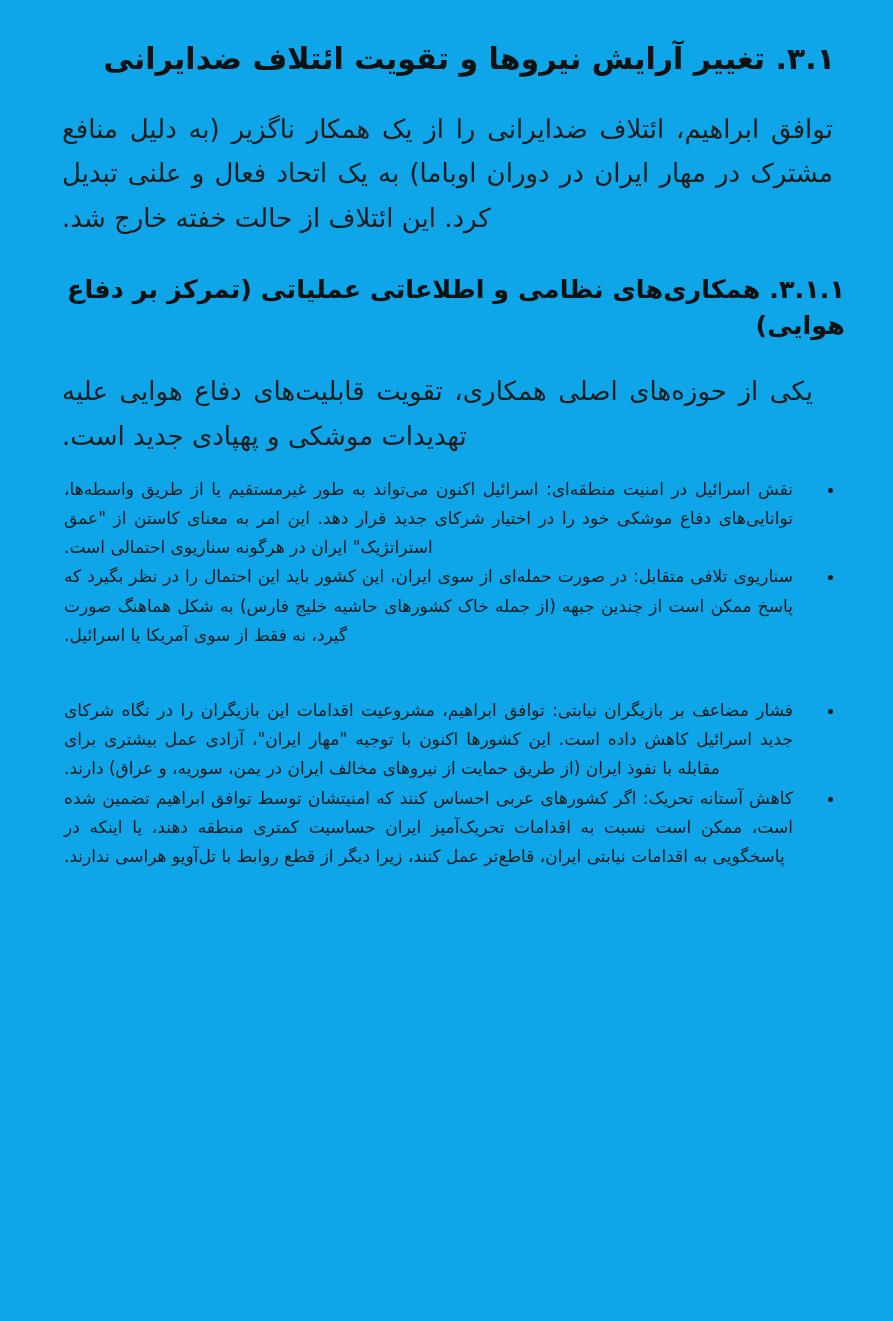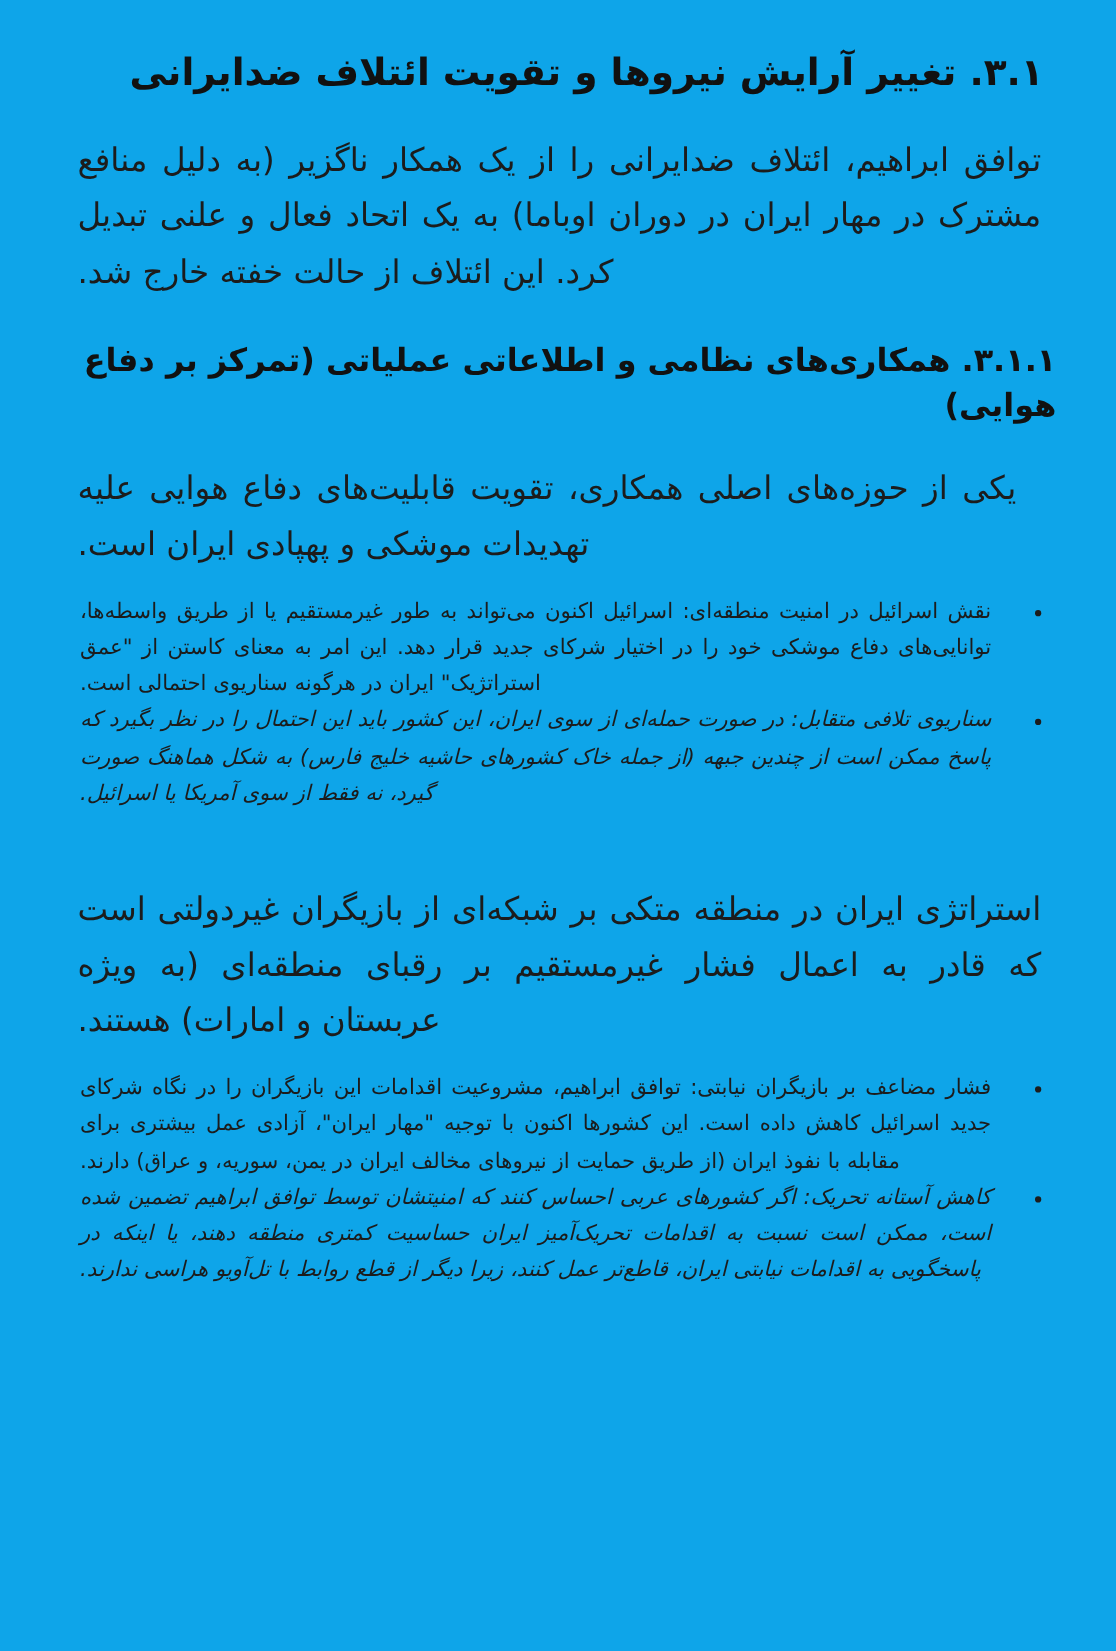--- a/index.html
+++ b/index.html
@@ -86,21 +86,20 @@
     font-weight: 400;
     color: #1c1c1c;
     text-align: justify;
     text-align-last: left;
     margin: 0 20px 0 6px;
     padding-right: 42px;
   }
 
   ul.bullets li.bullet-item + li.bullet-item {
     margin-top: 0px;
-    font-style: italic;
   }
 
   ul.bullets li.bullet-item .dot {
     position: absolute;
     right: 2px;
     top: 13px;
     width: 5px;
     height: 5px;
     border-radius: 50%;
     background: #1c1c1c;
@@ -114,37 +113,36 @@
 
 <div class="page">
   <div class="content">
 
     <h2 class="h-major">۳.۱. تغییر آرایش نیروها و تقویت ائتلاف ضدایرانی</h2>
 
     <p class="body-para">توافق ابراهیم، ائتلاف ضدایرانی را از یک همکار ناگزیر (به دلیل منافع مشترک در مهار ایران در دوران اوباما) به یک اتحاد فعال و علنی تبدیل کرد. این ائتلاف از حالت خفته خارج شد.</p>
 
     <h3 class="h-sub">۳.۱.۱. همکاری‌های نظامی و اطلاعاتی عملیاتی (تمرکز بر دفاع هوایی)</h3>
 
-    <p class="body-para indent-a">یکی از حوزه‌های اصلی همکاری، تقویت قابلیت‌های دفاع هوایی علیه تهدیدات موشکی و پهپادی ایران است.</p>
+    <p class="body-para indent-a">یکی از حوزه‌های اصلی همکاری، تقویت قابلیت‌های دفاع هوایی علیه تهدیدات موشکی و پهپادی جدید است.</p>
 
     <ul class="bullets">
       <li class="bullet-item">
         <span class="dot"></span>
         <span>نقش اسرائیل در امنیت منطقه‌ای: اسرائیل اکنون می‌تواند به طور غیرمستقیم یا از طریق واسطه‌ها، توانایی‌های دفاع موشکی خود را در اختیار شرکای جدید قرار دهد. این امر به معنای کاستن از "عمق استراتژیک" ایران در هرگونه سناریوی احتمالی است.</span>
       </li>
       <li class="bullet-item">
         <span class="dot"></span>
         <span>سناریوی تلافی متقابل: در صورت حمله‌ای از سوی ایران، این کشور باید این احتمال را در نظر بگیرد که پاسخ ممکن است از چندین جبهه (از جمله خاک کشورهای حاشیه خلیج فارس) به شکل هماهنگ صورت گیرد، نه فقط از سوی آمریکا یا اسرائیل.</span>
       </li>
     </ul>
 
     <div class="spacer-lg"></div>
 
 
-    <p class="body-para">استراتژی ایران در منطقه متکی بر شبکه‌ای از بازیگران غیردولتی است که قادر به اعمال فشار غیرمستقیم بر رقبای منطقه‌ای (به ویژه عربستان و امارات) هستند.</p>
 
     <ul class="bullets">
       <li class="bullet-item">
         <span class="dot"></span>
         <span>فشار مضاعف بر بازیگران نیابتی: توافق ابراهیم، مشروعیت اقدامات این بازیگران را در نگاه شرکای جدید اسرائیل کاهش داده است. این کشورها اکنون با توجیه "مهار ایران"، آزادی عمل بیشتری برای مقابله با نفوذ ایران (از طریق حمایت از نیروهای مخالف ایران در یمن، سوریه، و عراق) دارند.</span>
       </li>
       <li class="bullet-item">
         <span class="dot"></span>
         <span>کاهش آستانه تحریک: اگر کشورهای عربی احساس کنند که امنیتشان توسط توافق ابراهیم تضمین شده است، ممکن است نسبت به اقدامات تحریک‌آمیز ایران حساسیت کمتری منطقه دهند، یا اینکه در پاسخگویی به اقدامات نیابتی ایران، قاطع‌تر عمل کنند، زیرا دیگر از قطع روابط با تل‌آویو هراسی ندارند.</span>
       </li>

